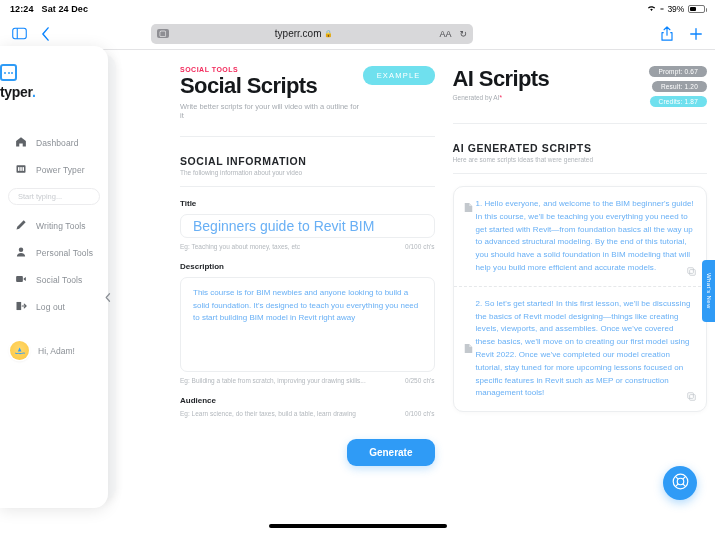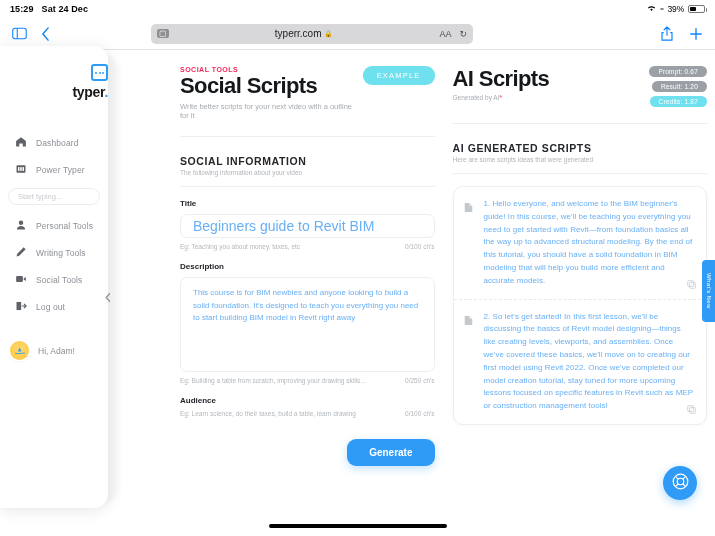--- a/index.html
+++ b/index.html
@@ -80,21 +80,21 @@
     z-index: 5;
     display:flex; flex-direction:column;
     padding-top: 18px;
   }
   .sidebar-shadow-layer{
     position:absolute; left:0; top:4px; width:116px; height:446px;
     background:#f6f7f8; border-radius: 0 14px 14px 0;
     box-shadow: 0 2px 10px rgba(0,0,0,.06);
     z-index:4;
   }
-  .logo-wrap { display:flex; flex-direction:column; align-items:flex-end; gap:3px; }
+  .logo-wrap { display:flex; flex-direction:column; align-items:flex-start; gap:3px; }
   .logo-mark {
     width:17px; height:17px; border:2px solid #2f9bf6; border-radius:3px;
     display:flex; align-items:center; justify-content:center; gap:1.5px;
   }
   .logo-mark i { width:2px; height:2px; background:#2f9bf6; border-radius:50%; display:block;}
   .logo-text { font-size:14px; font-weight:700; color:#17181a; letter-spacing:-.3px; }
   .logo-text b { color:#2f9bf6; font-weight:700; }
 
   .nav { margin-top: 28px; display:flex; flex-direction:column; }
   .nav-item {
@@ -223,24 +223,24 @@
   }
 
   
   .results {
     margin-top:12px;
     border:1px solid #eceef0; border-radius:10px;
     background:#fff; overflow:hidden;
     box-shadow: 0 1px 4px rgba(0,0,0,.03);
   }
   .result-card {
-    display:flex; gap:11px; padding:11px 12px 11px 10px;
+    display:flex; gap:3px; padding:11px 12px 11px 10px;
     position:relative;
   }
-  .result-card + .result-card { border-top:1px dashed #e6e8ea; }
+  .result-card + .result-card { border-top:1px dashed #e6e8ea;align-items:center; }
   .doc-icon { color:#b9bec3; flex:0 0 auto; margin-top:1px; }
   .result-text {
     font-size:8px; color:#69b0f5; line-height:1.6; letter-spacing:.05px;
   }
   .copy-icon {
     position:absolute; right:10px; bottom:8px;
     color:#c6cbd0; font-size:8px;
   }
 
   
@@ -271,21 +271,21 @@
   .home-indicator {
     position:absolute; left:50%; bottom:8px; transform:translateX(-50%);
     width:178px; height:4px; background:#000; border-radius:3px;
   }
 </style>
 </head>
 <body>
 
 <div class="statusbar">
   <div class="sb-left">
-    <span>15:29</span>
+    <span>12:24</span>
     <span>Sat 24 Dec</span>
   </div>
   <div class="sb-spacer"></div>
   <div class="sb-right">
     <span class="wifi-glyph">
       <svg width="9" height="8" viewBox="0 0 16 12">
           <path d="M8 11.2 5.6 8.4a3.6 3.6 0 0 1 4.8 0L8 11.2zM8 5.2c-1.9 0-3.6.7-4.9 1.9L1.6 5.5A9.4 9.4 0 0 1 8 3c2.5 0 4.8 1 6.4 2.5l-1.5 1.6A7 7 0 0 0 8 5.2z" fill="#000"></path>
         </svg>
     </span>
     <span class="charge-badge"></span>
@@ -377,34 +377,34 @@
         <span class="nav-label">Power Typer</span>
       </div>
 
       <div class="search-box">
         <input type="text" placeholder="Start typing..." style="">
       </div>
 
       <div class="nav-item">
         <span class="nav-icon">
           <svg width="12" height="12" viewBox="0 0 16 16">
+              <path d="M11.6 1.8 14.2 4.4 5.6 13 2 14l1-3.6z" fill="#5f6368"></path>
+            </svg>
+        </span>
+        <span class="nav-label">Writing Tools</span>
+      </div>
+
+      <div class="nav-item">
+        <span class="nav-icon">
+          <svg width="12" height="12" viewBox="0 0 16 16">
               <circle cx="8" cy="5" r="3" fill="#5f6368"></circle>
               <path d="M2.5 14c0-3 2.5-4.6 5.5-4.6s5.5 1.6 5.5 4.6z" fill="#5f6368"></path>
             </svg>
         </span>
         <span class="nav-label">Personal Tools</span>
-      </div>
-
-      <div class="nav-item">
-        <span class="nav-icon">
-          <svg width="12" height="12" viewBox="0 0 16 16">
-              <path d="M11.6 1.8 14.2 4.4 5.6 13 2 14l1-3.6z" fill="#5f6368"></path>
-            </svg>
-        </span>
-        <span class="nav-label">Writing Tools</span>
       </div>
 
 
       <div class="nav-item">
         <span class="nav-icon">
           <svg width="12" height="12" viewBox="0 0 16 16">
               <rect x="1.5" y="4" width="9" height="8" rx="1.4" fill="#5f6368"></rect>
               <path d="M11.5 7.4 14.5 5.4v5.2l-3-2z" fill="#5f6368"></path>
             </svg>
         </span>
@@ -440,21 +440,21 @@
       </svg>
   </div>
 
   <div class="content">
 
     <div class="col col-left">
       <div class="head-row">
         <div>
           <div class="eyebrow">SOCIAL TOOLS</div>
           <div class="h1">Social Scripts</div>
-          <div class="subtitle">Write better scripts for your next video with a outline for it</div>
+          <div class="subtitle">Write better scripts for your will video with a outline for it</div>
         </div>
         <button class="example-btn">EXAMPLE</button>
       </div>
 
       <div class="divider-top"></div>
 
       <div class="section-head">
         <div class="section-title">SOCIAL INFORMATION</div>
         <div class="section-sub">The following information about your video</div>
       </div>

